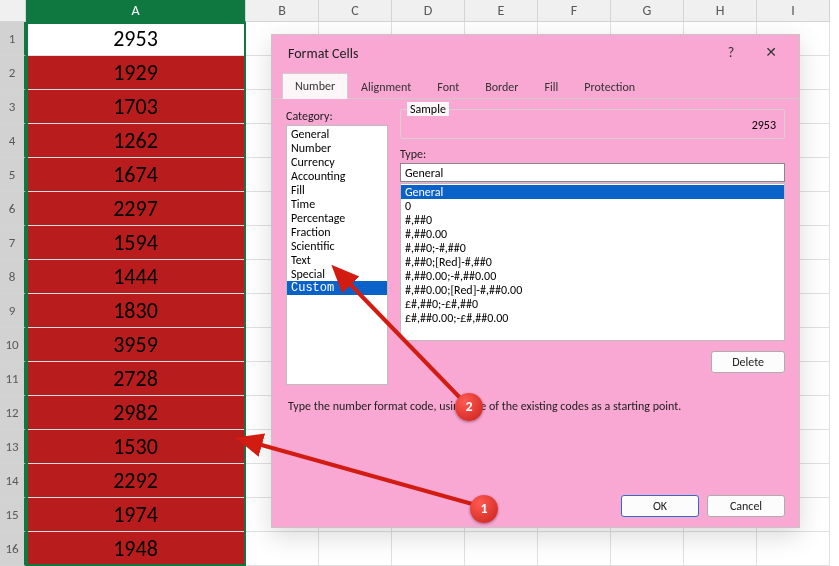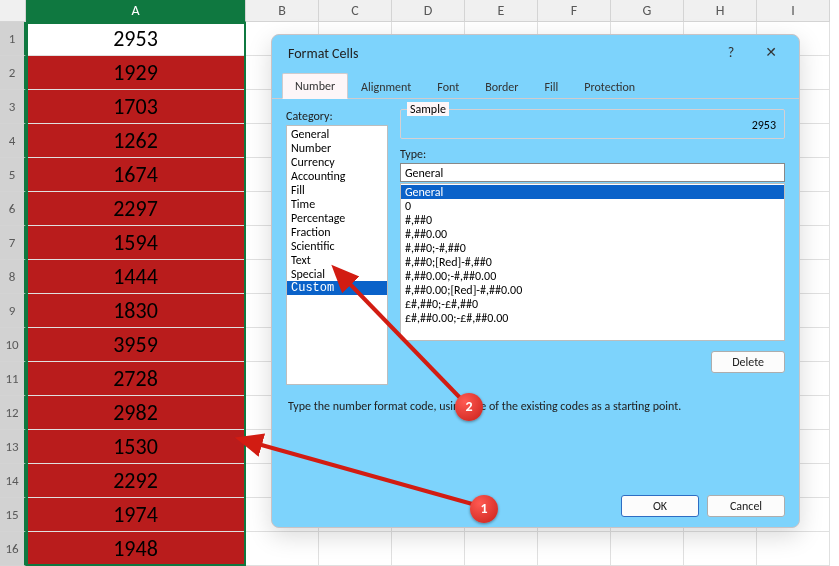--- a/index.html
+++ b/index.html
@@ -95,23 +95,23 @@
     pointer-events: none;
   }
 
   
   .dialog {
     position: absolute;
     left: 271px;
     top: 34px;
     width: 529px;
     height: 494px;
-    background: #7dd3fc;
+    background: #f9a8d4;
     border: 1px solid #c9c3c5;
-    border-radius: 8px;
+    border-radius: 0;
     box-shadow: 0 8px 24px rgba(0,0,0,0.15);
   }
   .titlebar {
     display: flex;
     align-items: center;
     height: 36px;
     padding: 0 8px 0 16px;
   }
   .titlebar .title {
     flex: 1;

